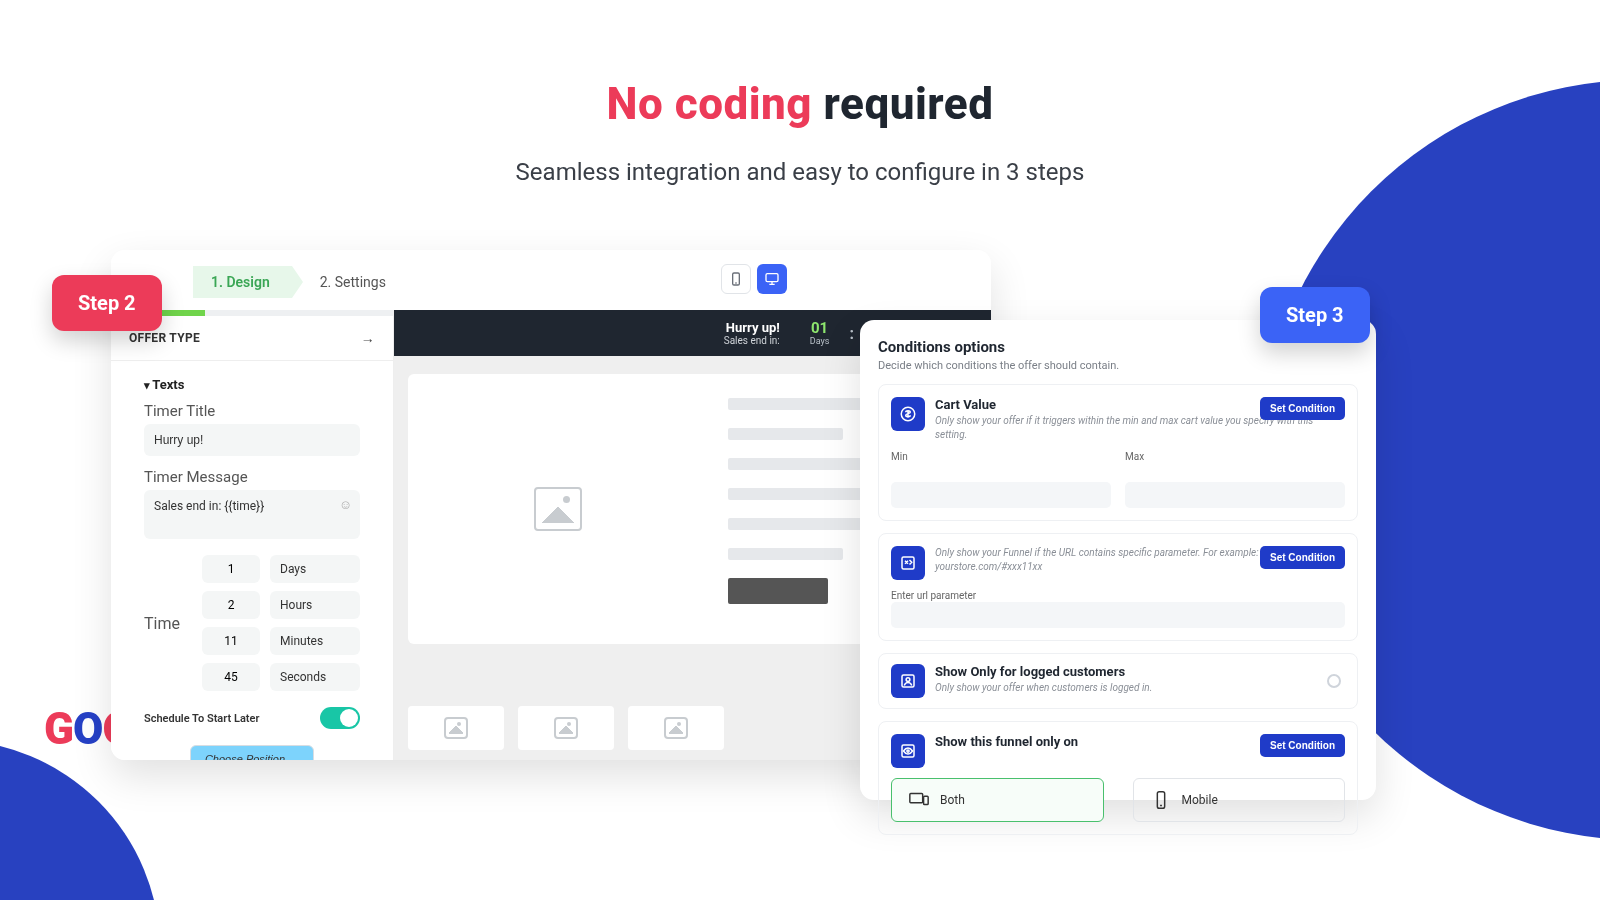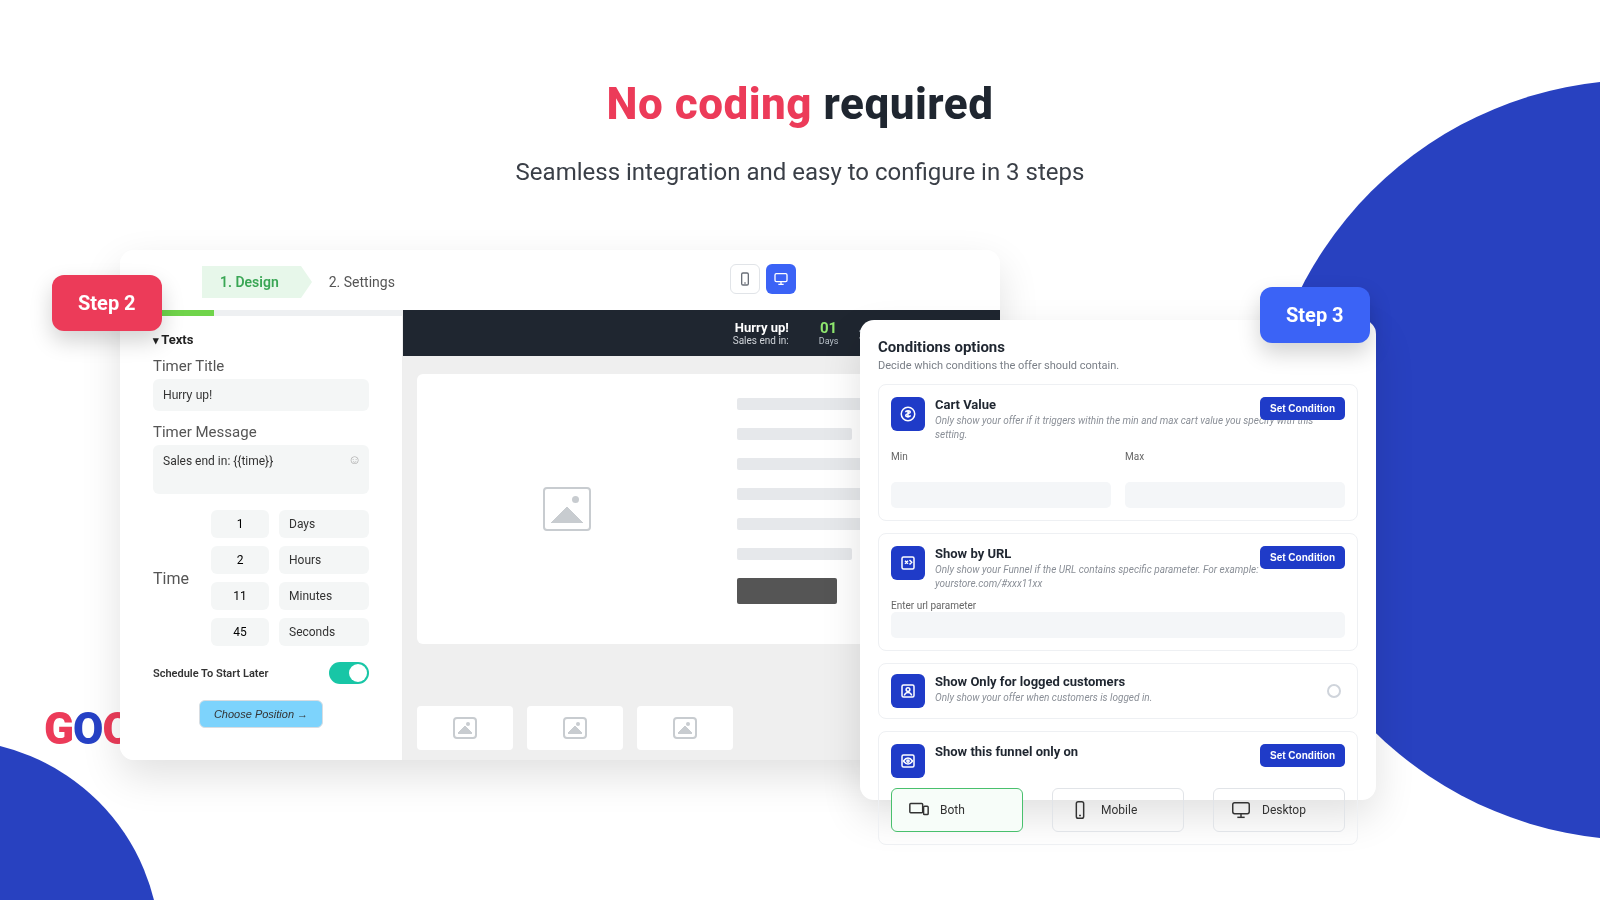--- a/index.html
+++ b/index.html
@@ -37,21 +37,21 @@
   .step2 { left: 52px; top: 275px; background:#ec3b59; }
   .step3 { left: 1260px; top: 287px; background:#3b63f6; }
 
   
   .panel {
     position:absolute; background:#fff; border-radius:14px;
     box-shadow: 0 16px 40px rgba(0,0,0,.12); z-index:5;
   }
 
   
-  .panel-left { left: 120px; top: 250px; width: 880px; height: 510px; overflow: hidden; z-index:4;}
+  .panel-left { left: 111px; top: 250px; width: 880px; height: 510px; overflow: hidden; z-index:4;}
   .pl-topbar { height:60px; background:#fff; position:relative; }
   .bc { position:absolute; left:82px; top:16px; display:flex; gap:0; align-items:center; }
   .bc-step {
     height:32px; line-height:32px; padding:0 22px 0 18px; font-size:14px;
     position:relative;
   }
   .bc-step:first-child { background:#e7f7ea; color:#3aa655; font-weight:600;}
   .bc-step:first-child::after{
     content:""; position:absolute; right:-11px; top:0; width:0;height:0;
     border-top:16px solid transparent; border-bottom:16px solid transparent;
@@ -188,20 +188,24 @@
     </div>
   </div>
 
   <div class="pl-body">
     <div class="pl-side">
       <div class="progress-strip">
           <span></span>
           <span></span>
           <span></span>
         </div>
+      <div class="offer-row">
+        <span>OFFER TYPE</span>
+        <span class="arrow">→</span>
+      </div>
       <div class="side-pad">
         <div class="sect">Texts</div>
 
         <div class="flabel">Timer Title</div>
         <input class="finput" value="Hurry up!" style="">
 
         <div class="flabel">Timer Message</div>
         <div class="ftextwrap">
           <div class="ftextarea">Sales end in: {{time}}</div>
           <span class="emo">☺</span>
@@ -307,21 +311,20 @@
   <div class="cond-card">
     <button class="set-btn">Set Condition</button>
     <div class="cc-head">
       <div class="cc-icon">
           <svg viewBox="0 0 24 24">
             <rect x="4" y="4" width="16" height="16" rx="2"></rect>
             <path d="M8 9l4 4M8 13l4-4M14 8l3 3-3 3"></path>
           </svg>
         </div>
       <div class="cc-txt">
-        <div class="cc-title">Show by URL</div>
         <div class="cc-desc">Only show your Funnel if the URL contains specific parameter. For example: yourstore.com/#xxx11xx</div>
       </div>
     </div>
     <div class="url-row">
       <div class="mlabel">Enter url parameter</div>
       <input style="">
     </div>
   </div>
 
   <div class="cond-card" style="padding:10px 12px;">
@@ -363,23 +366,15 @@
           </svg>
         <span>Both</span>
       </div>
       <div class="dev-opt">
         <svg viewBox="0 0 24 24">
             <rect x="8" y="3" width="8" height="18" rx="2"></rect>
             <line x1="11" y1="18" x2="13" y2="18"></line>
           </svg>
         <span>Mobile</span>
       </div>
-      <div class="dev-opt">
-        <svg viewBox="0 0 24 24">
-            <rect x="3" y="4" width="18" height="12" rx="2"></rect>
-            <line x1="8" y1="20" x2="16" y2="20"></line>
-            <line x1="12" y1="16" x2="12" y2="20"></line>
-          </svg>
-        <span>Desktop</span>
-      </div>
     </div>
   </div>
 </div>
 
 </body></html>

